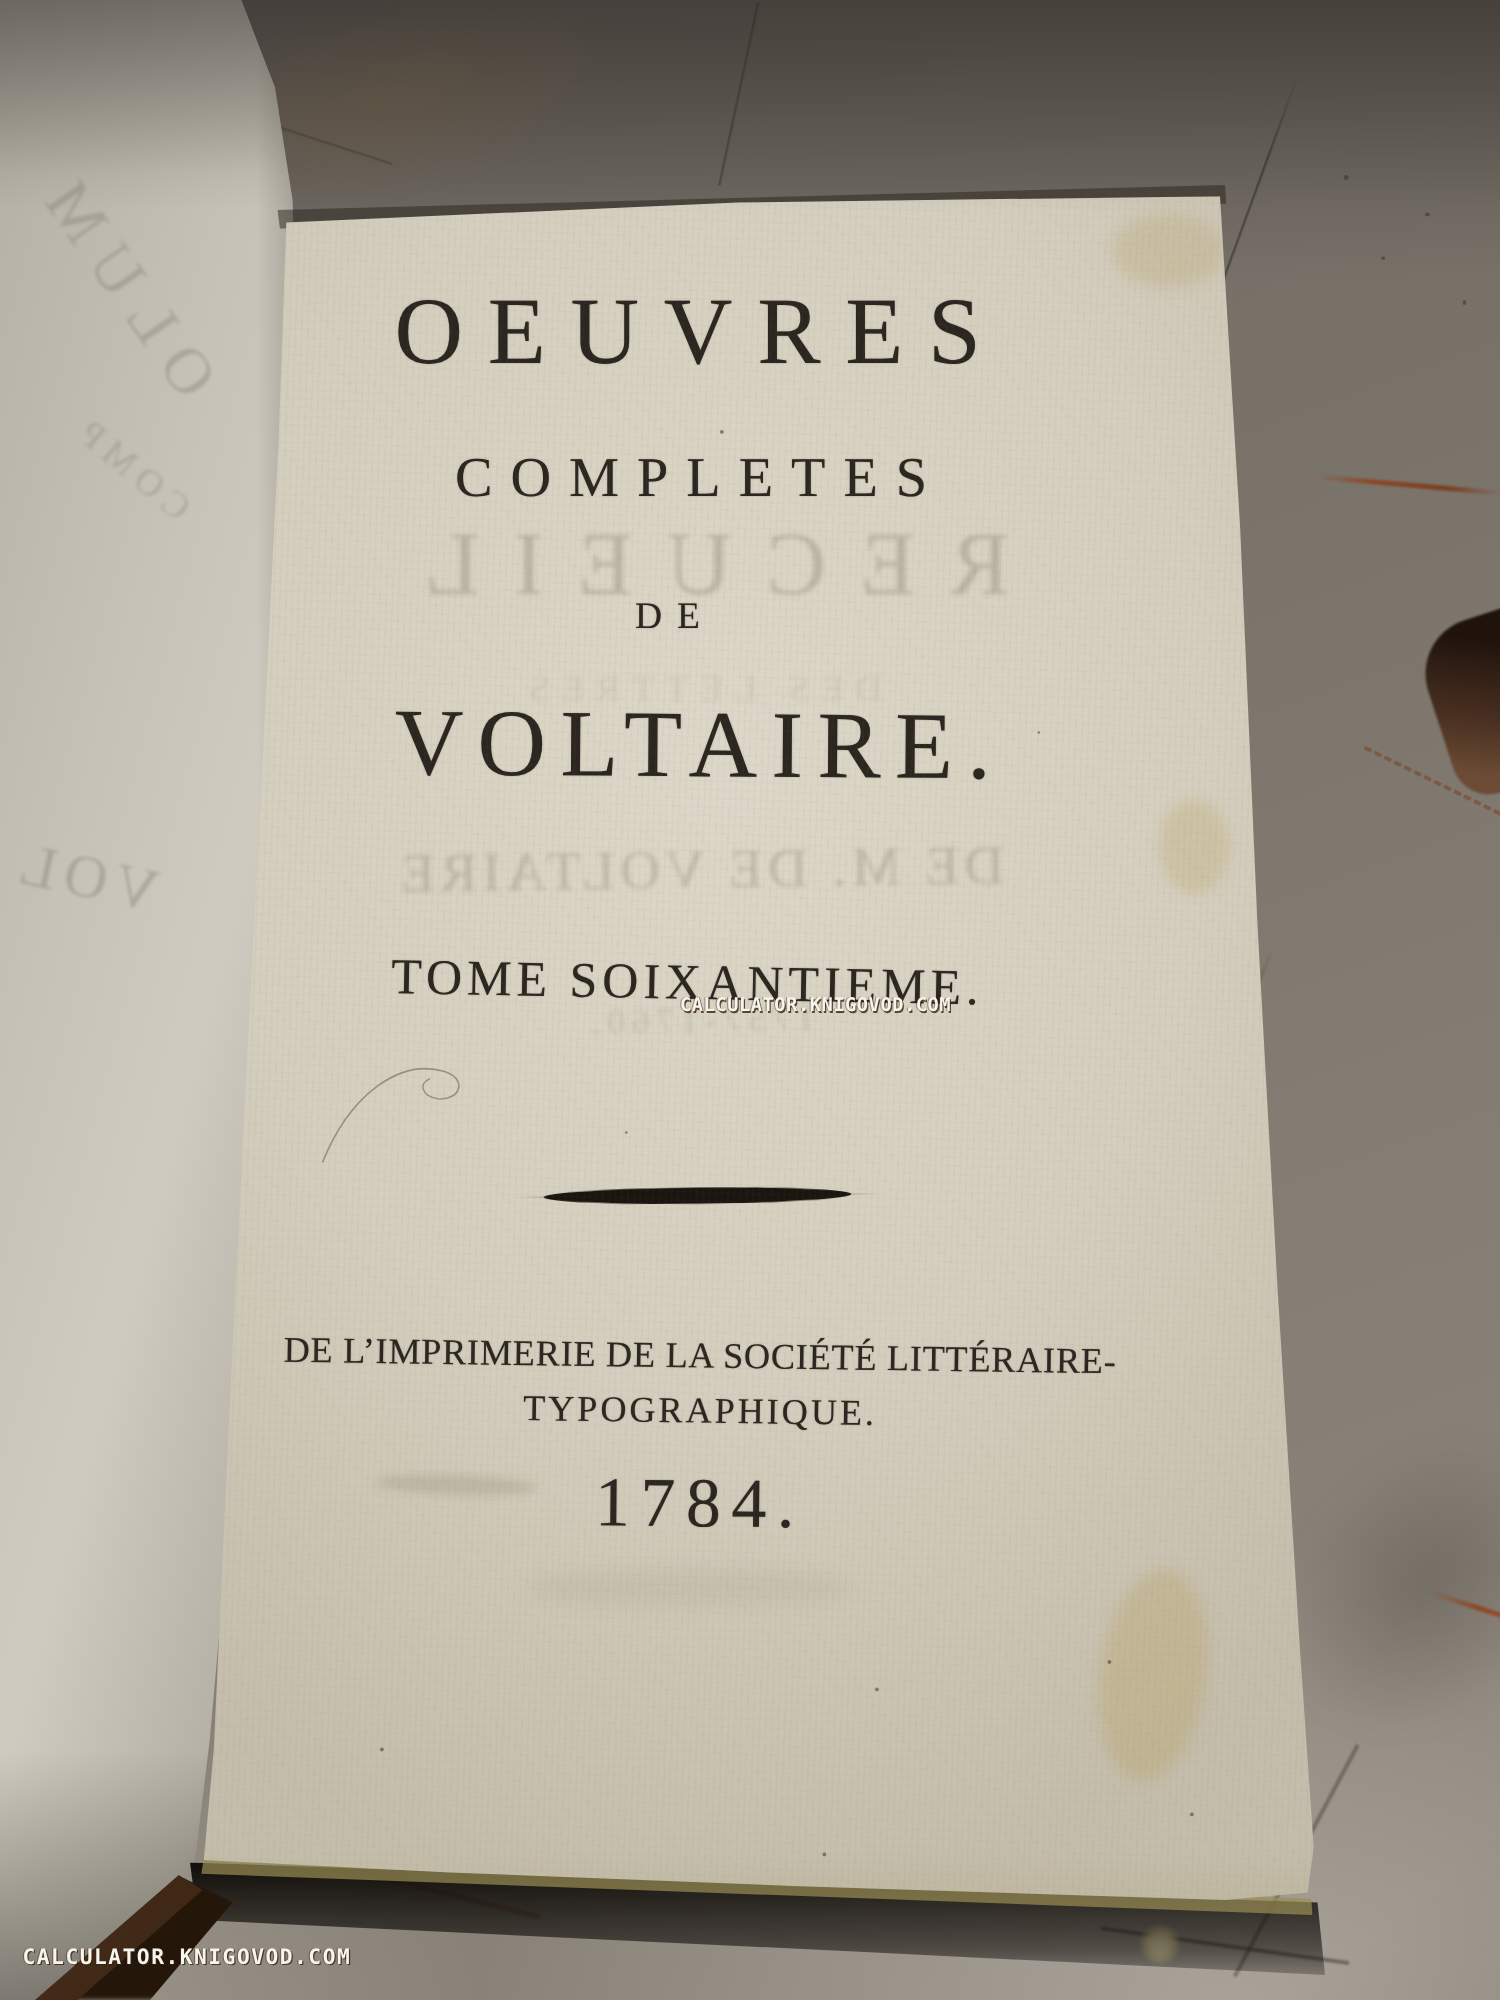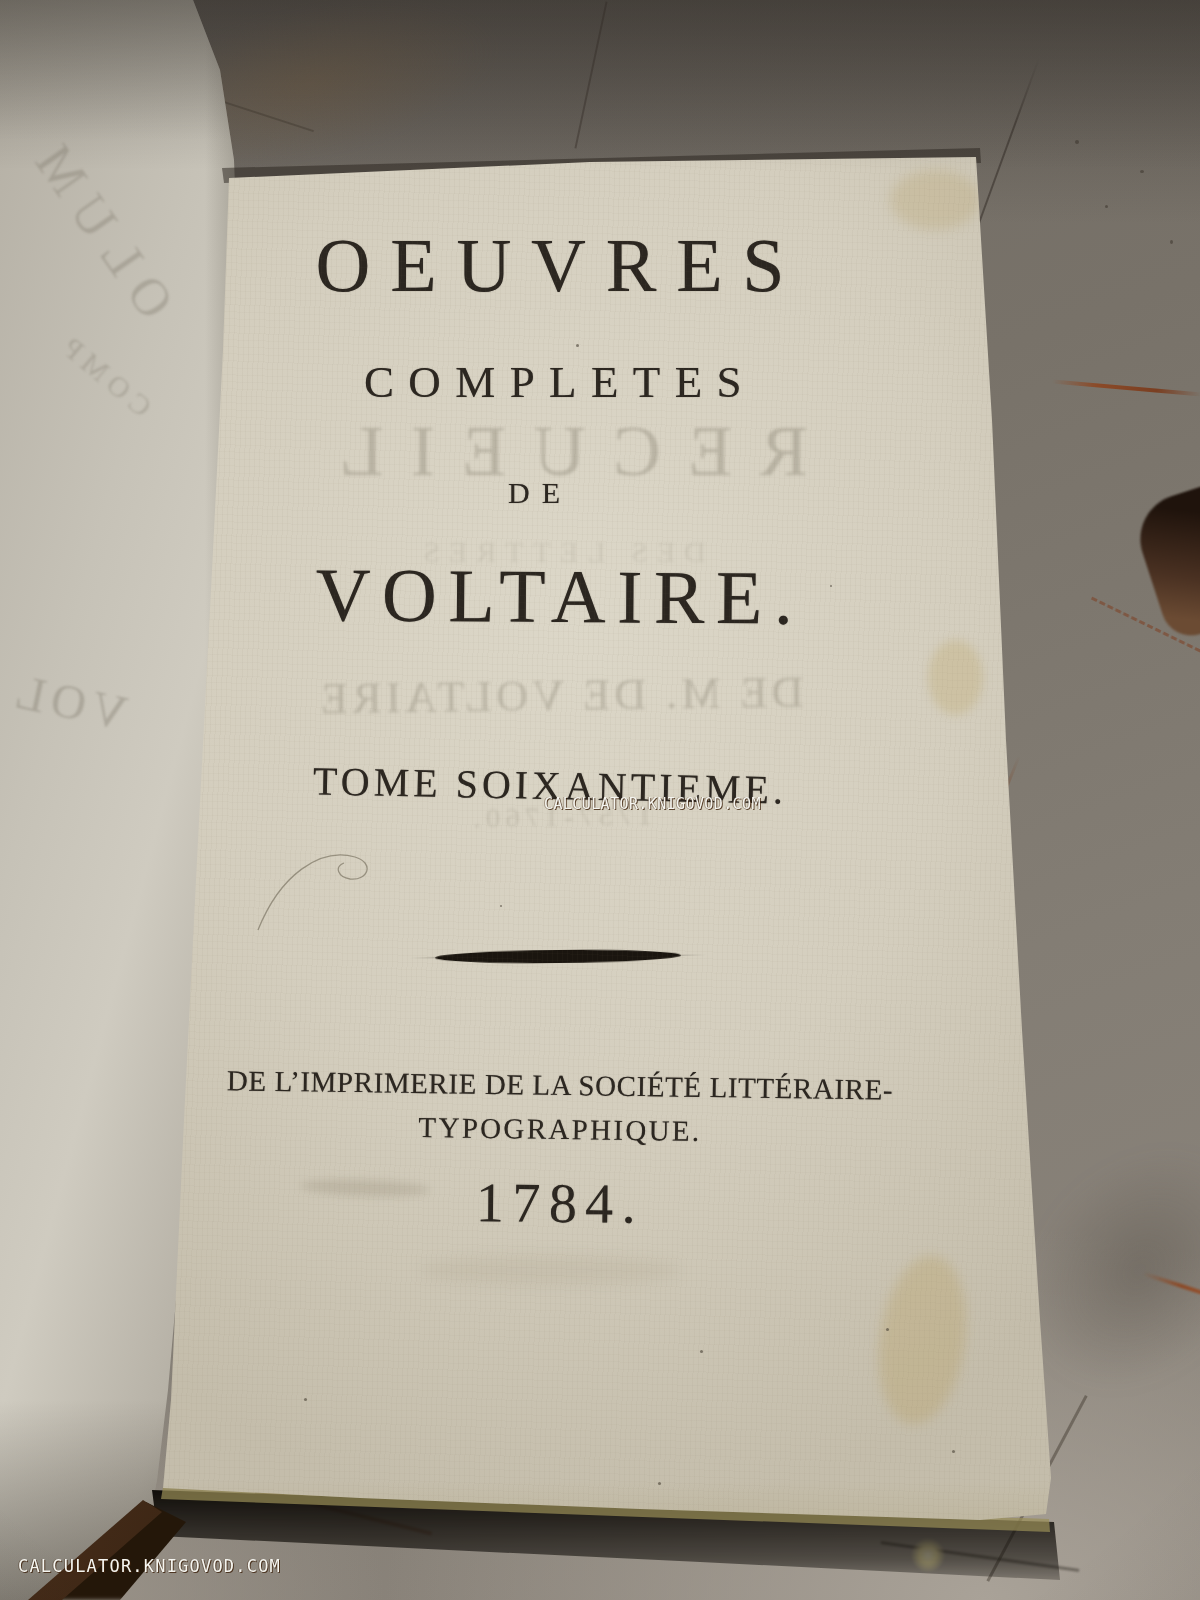--- a/index.html
+++ b/index.html
@@ -111,21 +111,21 @@
   .speck{position:absolute;width:3px;height:3px;border-radius:50%;background:#463f34;opacity:.6;}
   .hair{left:250px;top:835px;width:150px;height:110px;opacity:.65;}
   
   .dark-object{left:1148px;top:492px;width:95px;height:140px;transform:rotate(-18deg);
     border-radius:45px 0 0 30px;filter:blur(1px);
     background:linear-gradient(205deg,#1f130c 20%,#4a3122 60%,#6b4b33 85%);}
   .vignette{left:0;top:0;width:1200px;height:1600px;pointer-events:none;
     background:
       linear-gradient(180deg, rgba(30,26,22,.3), rgba(30,26,22,0) 170px),
       radial-gradient(140% 120% at 48% 42%, rgba(0,0,0,0) 55%, rgba(22,18,14,.3) 100%);}
-  .wm{position:absolute;font-family:"DejaVu Sans Mono",monospace;font-weight:normal;color:#f5f5f0;
+  .wm{position:absolute;font-family:"DejaVu Sans Mono",monospace;font-weight:bold;color:#f5f5f0;
     text-shadow:1px 1px 0 rgba(60,32,10,.8), -1px 0 0 rgba(60,32,10,.35);white-space:nowrap;}
   .wm-center{left:544px;top:795px;font-size:15px;letter-spacing:.4px;}
   .wm-corner{left:18px;top:1556px;font-size:17px;letter-spacing:1.2px;}
 </style>
 </head>
 <body>
 
 <div class="stage">
 
   <div class="vein v-mottle1"></div>

